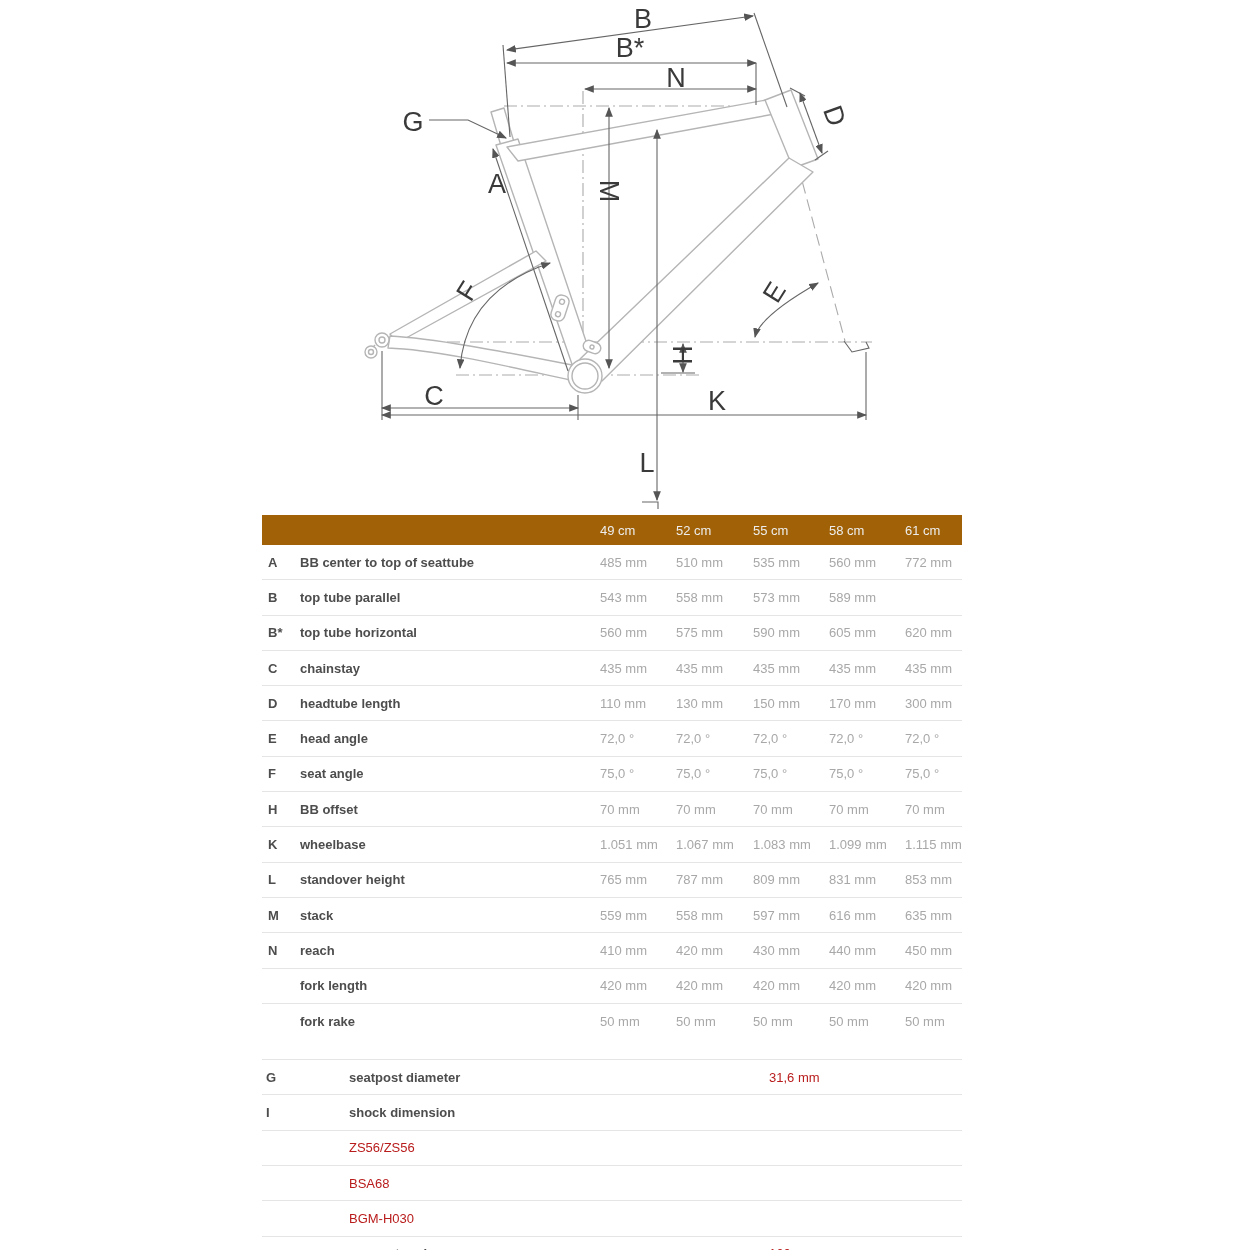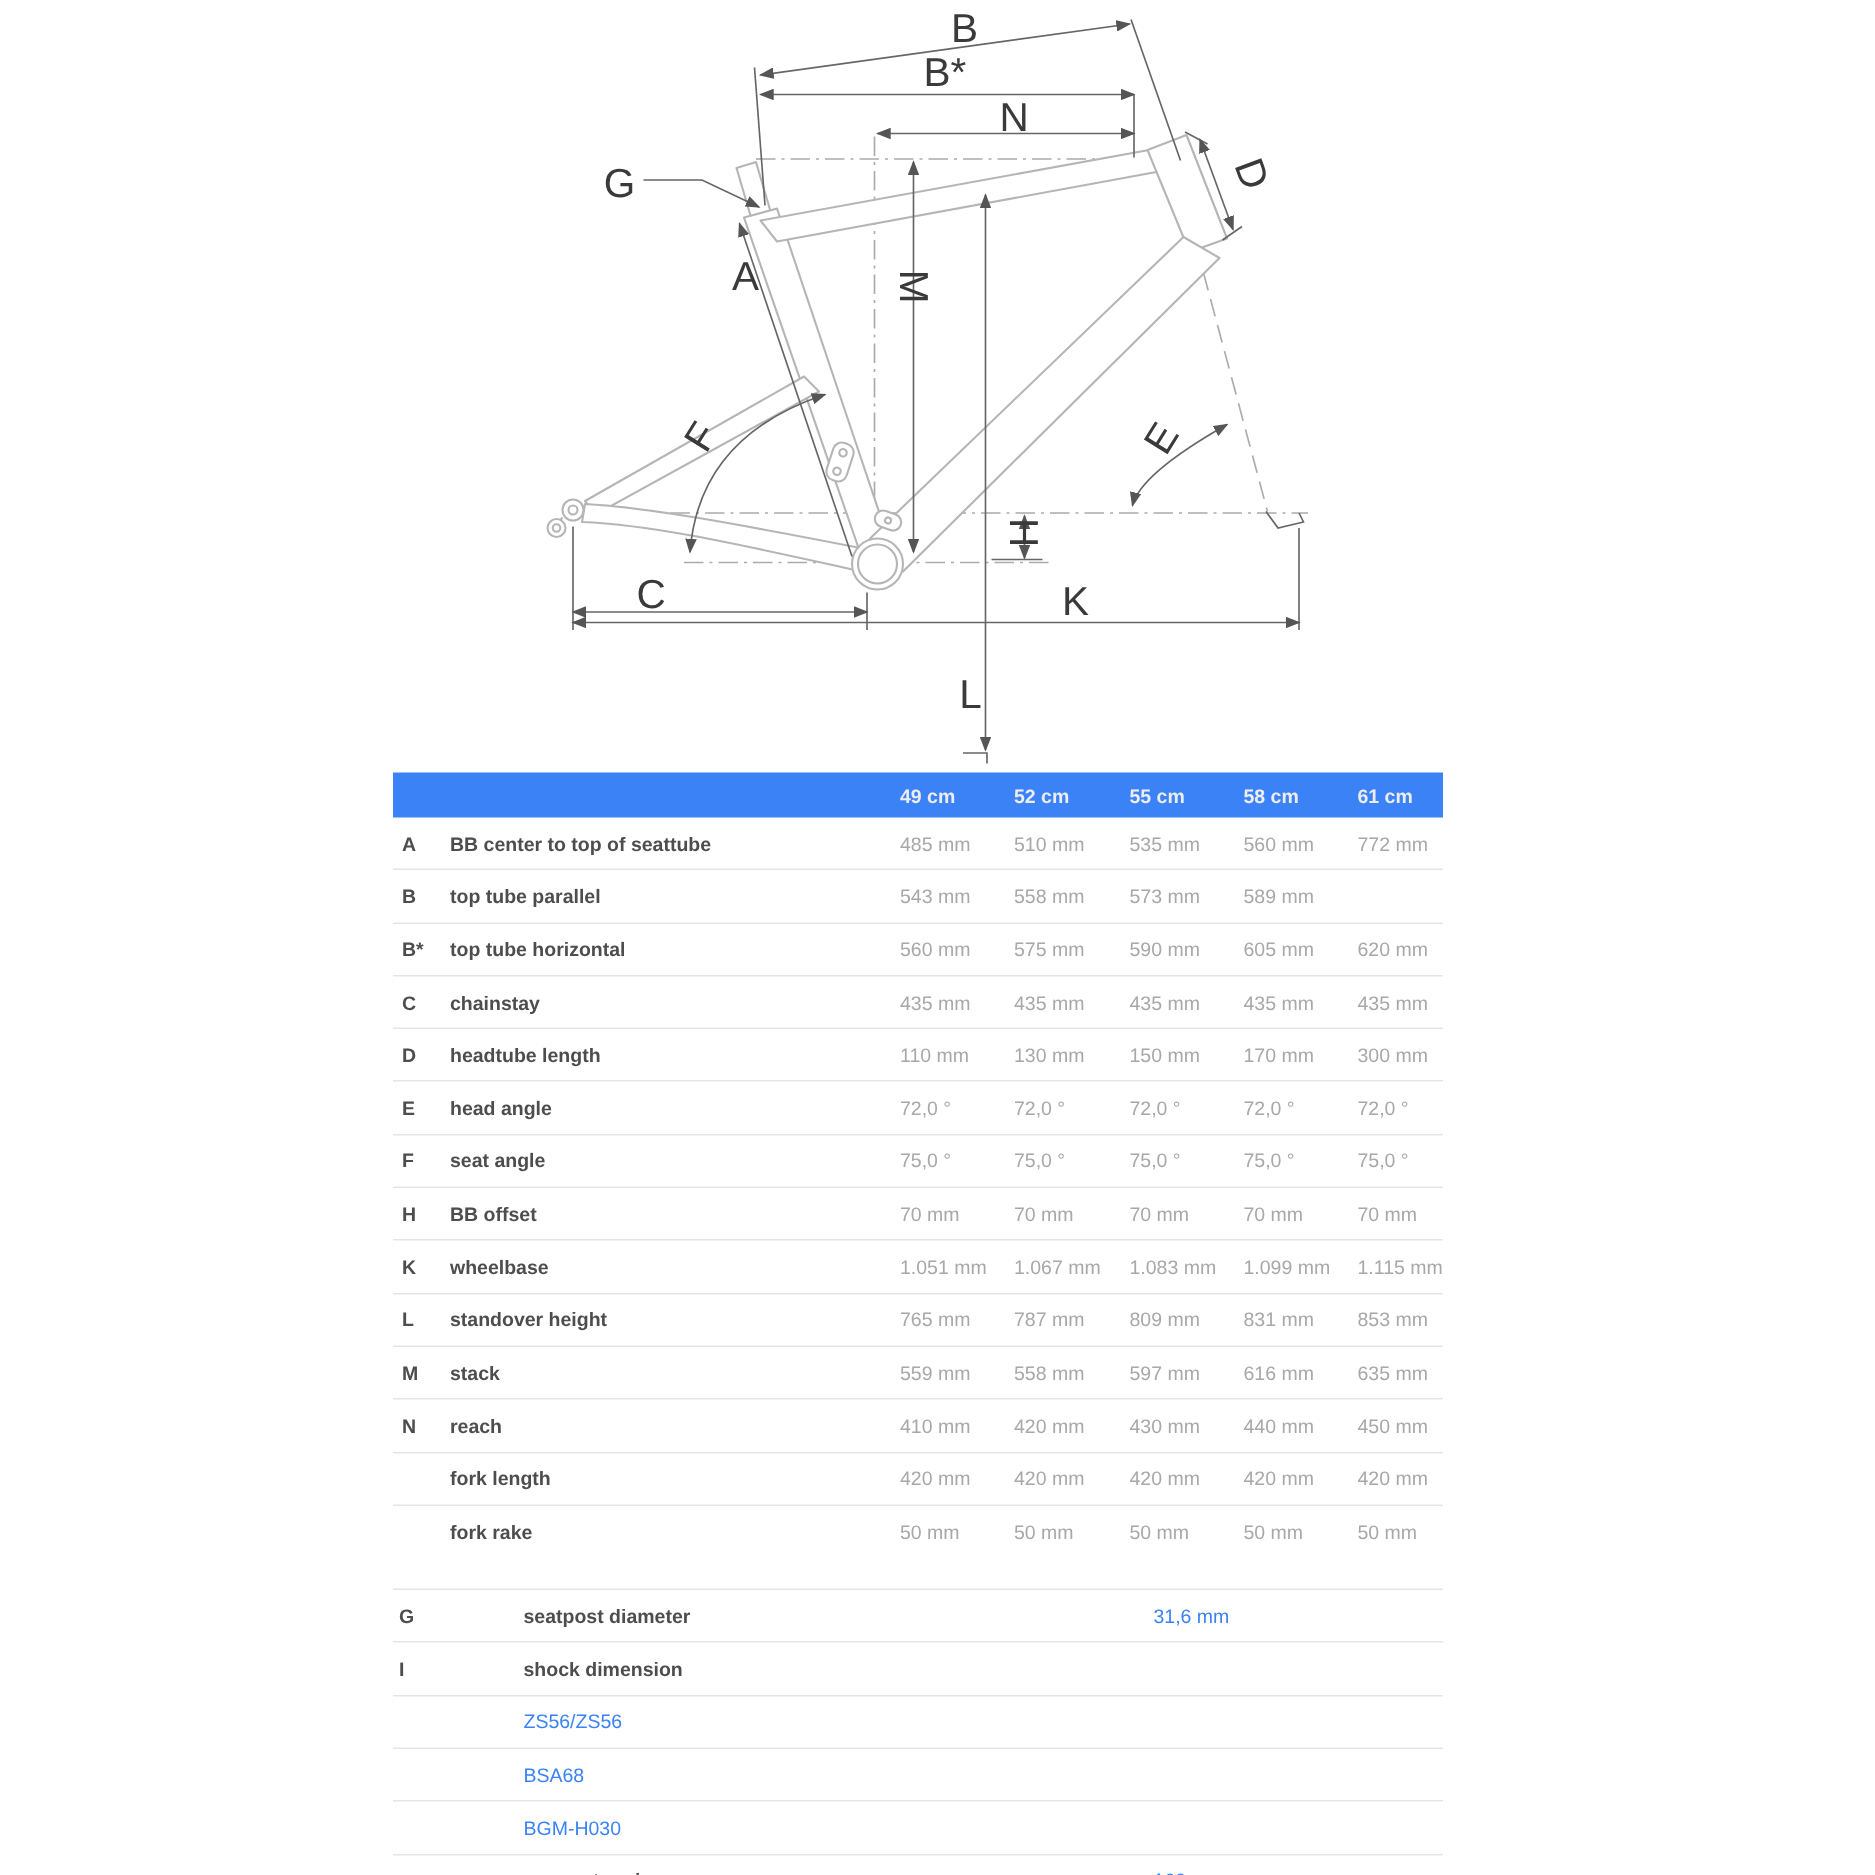--- a/index.html
+++ b/index.html
@@ -6,39 +6,39 @@
   body{
     width:1250px;height:1250px;position:relative;overflow:hidden;
     background:#ffffff;font-family:"Liberation Sans",sans-serif;
   }
   .diagram-wrap{position:absolute;left:0;top:0;width:1250px;height:512px;}
   .dim-label{font-family:"Liberation Sans",sans-serif;font-size:27px;fill:#3a3a3a;}
   
   .geo-table{position:absolute;left:262px;top:515px;width:700px;font-size:13px;}
   .ghead{
     display:grid;grid-template-columns:38px 300px 76px 77px 76px 76px 1fr;
-    background:#3b82f6;color:#ededed;font-weight:bold;height:30px;align-items:center;
+    background:#a16207;color:#ededed;font-weight:normal;height:30px;align-items:center;
   }
   .grow{
     display:grid;grid-template-columns:38px 300px 76px 77px 76px 76px 1fr;
     height:34.3px;align-items:center;border-bottom:1px solid #e5e5e5;
   }
   .grow:last-child{border-bottom:none;}
   .cl{color:#4d4d4d;font-weight:bold;padding-left:6px;}
   .clab{color:#4d4d4d;font-weight:bold;}
   .cv{color:#a8a8a8;}
   
   .spec-table{margin-top:21px;}
   .srow{
     display:grid;grid-template-columns:87px 420px 1fr;
     height:34.3px;align-items:center;border-top:1px solid #e5e5e5;
   }
   .sl{color:#4d4d4d;font-weight:bold;padding-left:4px;}
   .slab{color:#4d4d4d;font-weight:bold;}
-  .sv{color:#3b82f6;}
+  .sv{color:#b91c1c;}
 </style>
 </head>
 <body>
 
 <div class="diagram-wrap">
 <svg width="1250" height="512" viewBox="0 0 1250 512" xmlns="http://www.w3.org/2000/svg">
   <defs>
     <marker id="arr" markerWidth="9" markerHeight="7" refX="8" refY="3.5" orient="auto-start-reverse">
       <path d="M0,0 L9,3.5 L0,7 Z" fill="#555"></path>
     </marker>

